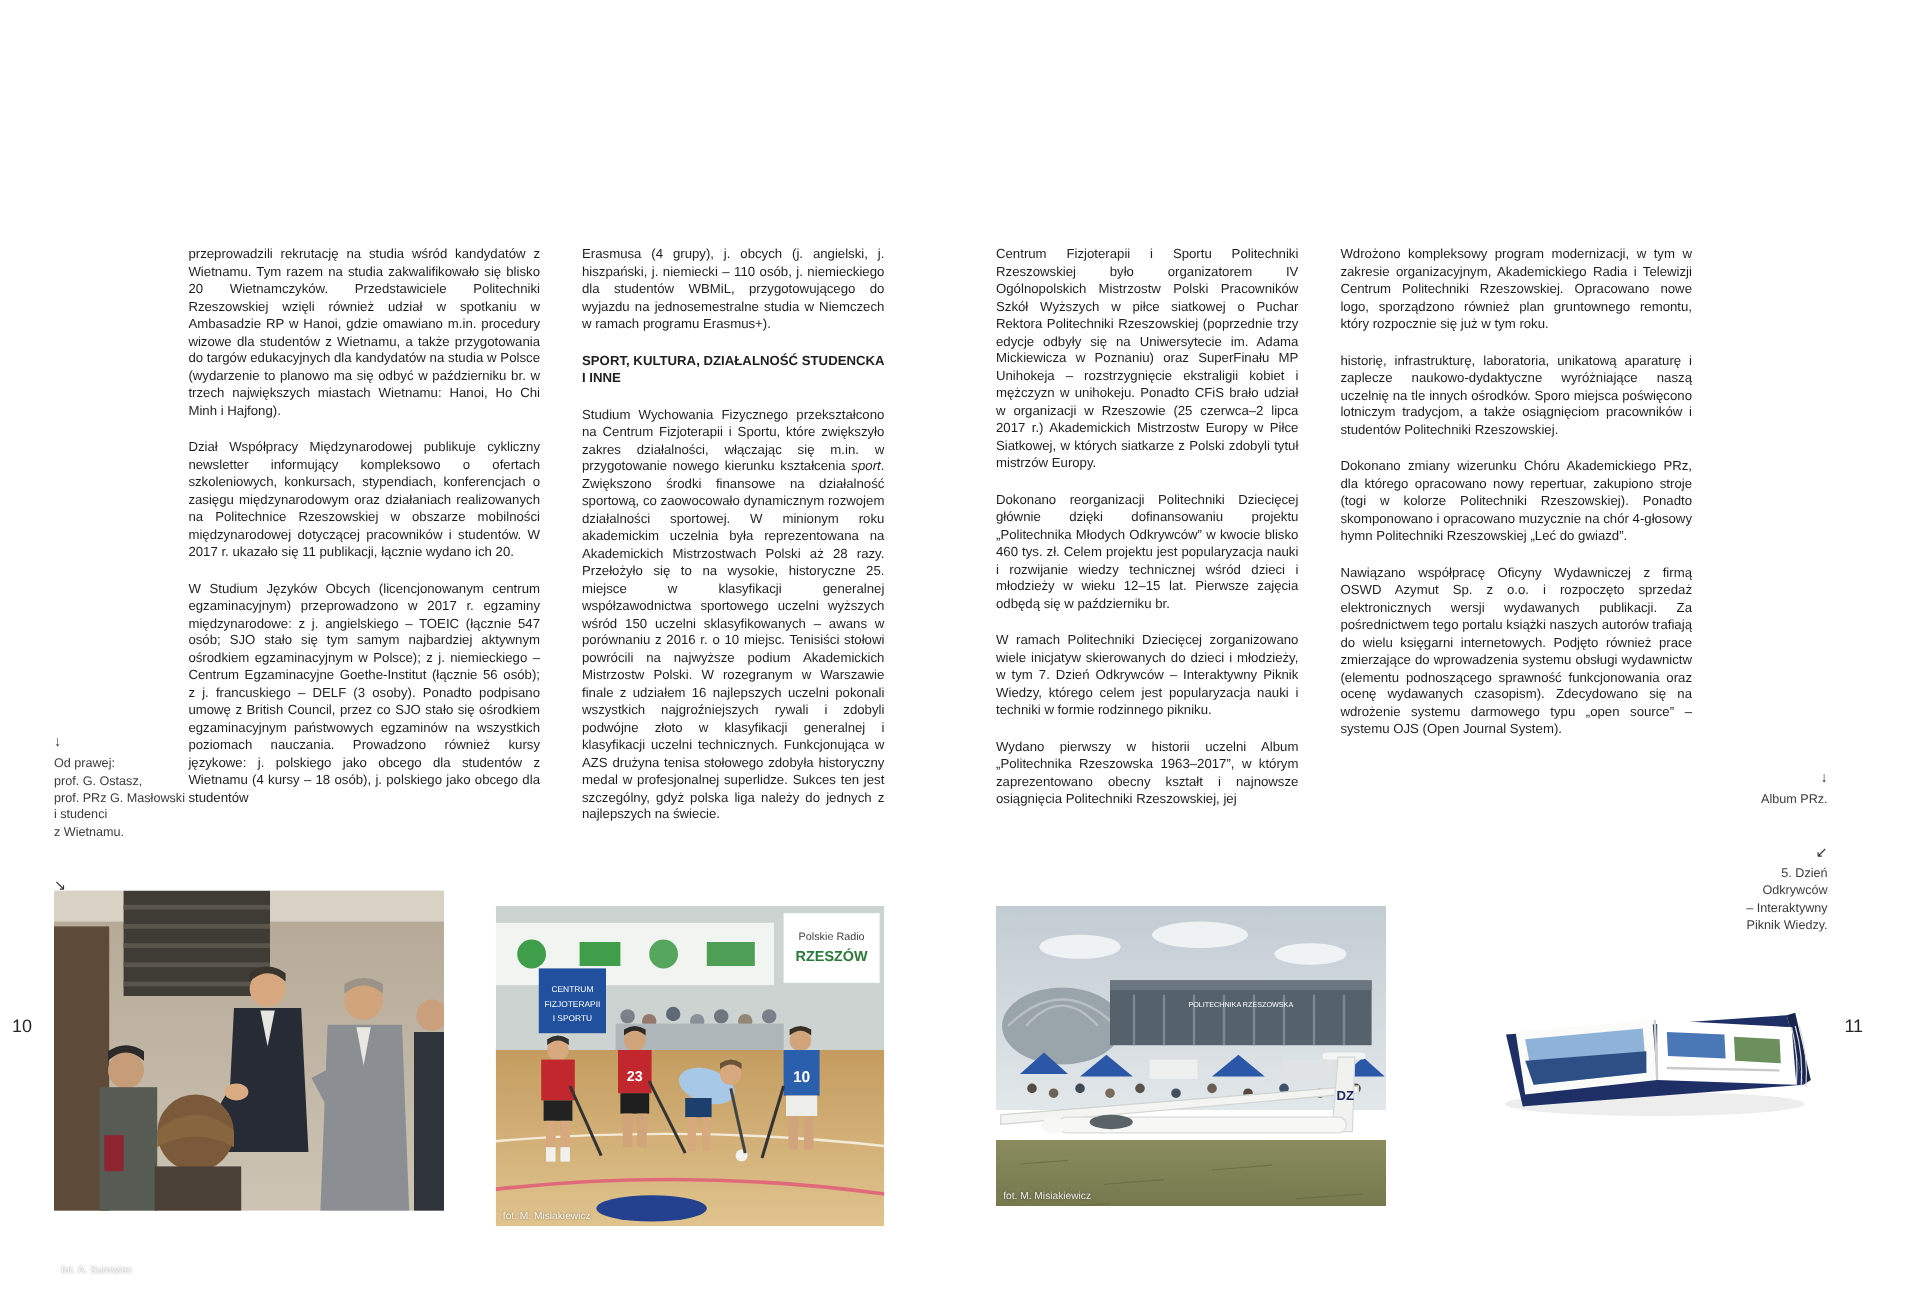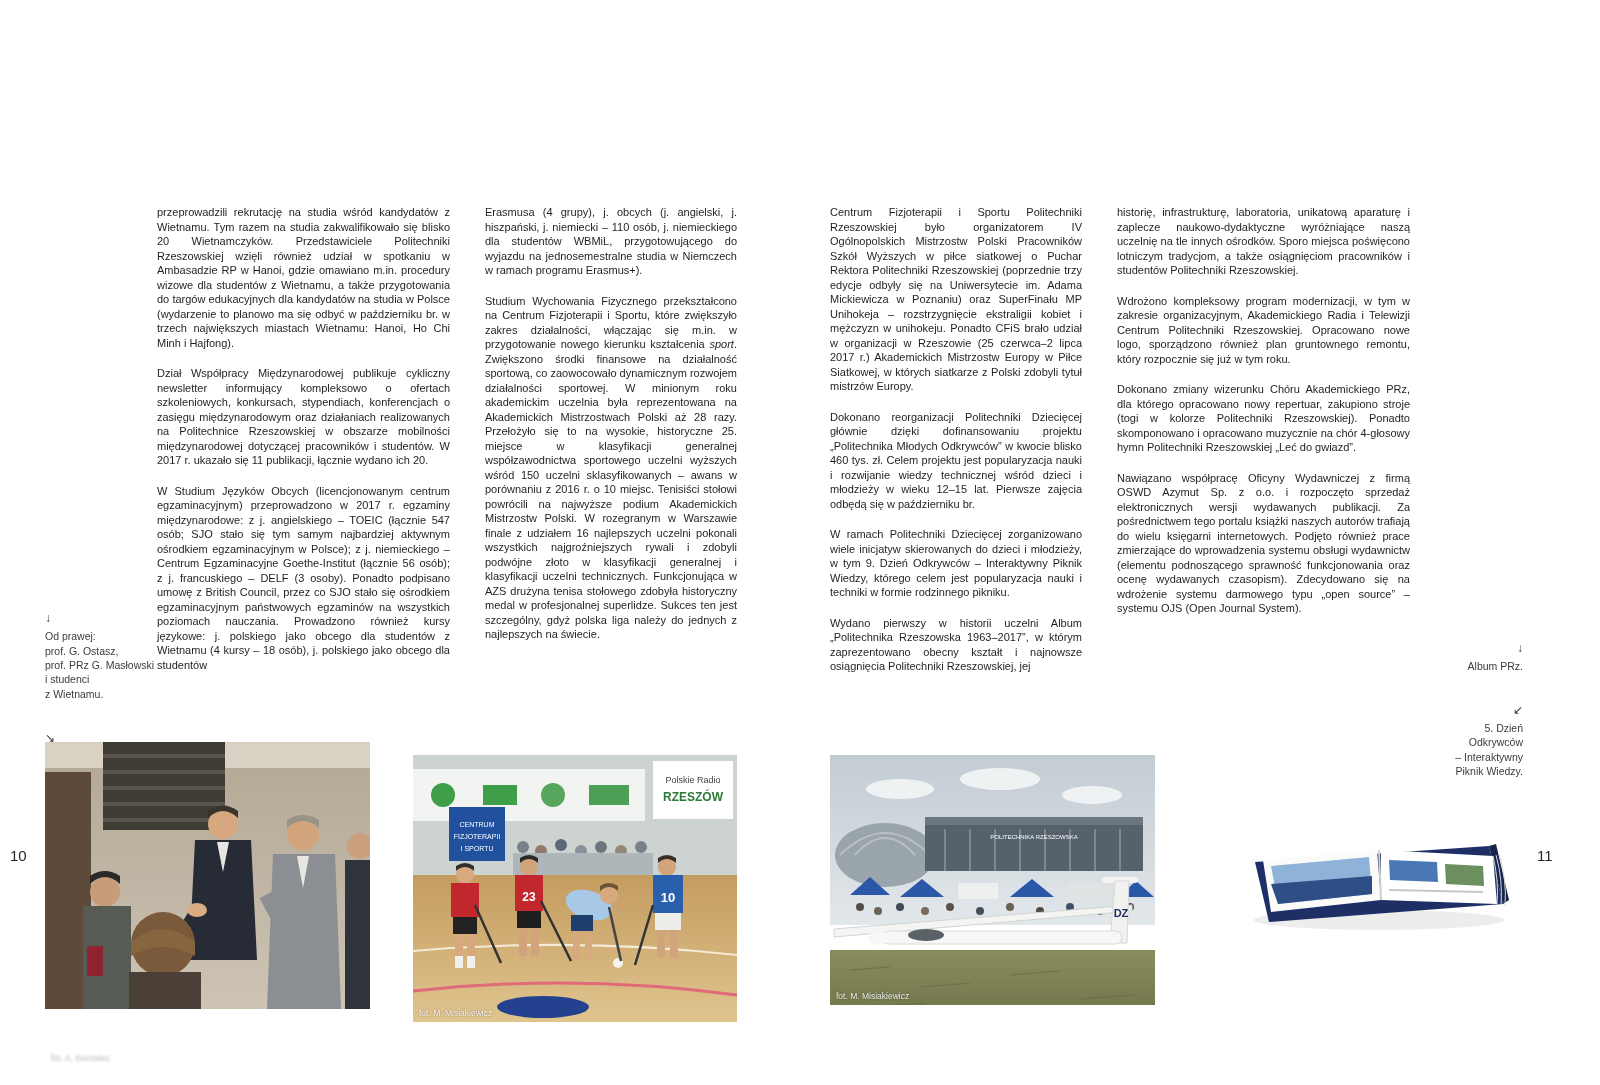--- a/index.html
+++ b/index.html
@@ -44,33 +44,34 @@
   </div>
 
   <div class="col" style="left:157px;width:293px;">
     <p>przeprowadzili rekrutację na studia wśród kandydatów z Wietnamu. Tym razem na studia zakwalifikowało się blisko 20 Wietnamczyków. Przedstawiciele Politechniki Rzeszowskiej wzięli również udział w spotkaniu w Ambasadzie RP w Hanoi, gdzie omawiano m.in. procedury wizowe dla studentów z Wietnamu, a także przygotowania do targów edukacyjnych dla kandydatów na studia w Polsce (wydarzenie to planowo ma się odbyć w październiku br. w trzech największych miastach Wietnamu: Hanoi, Ho Chi Minh i Hajfong).</p>
     <p>Dział Współpracy Międzynarodowej publikuje cykliczny newsletter informujący kompleksowo o ofertach szkoleniowych, konkursach, stypendiach, konferencjach o zasięgu międzynarodowym oraz działaniach realizowanych na Politechnice Rzeszowskiej w obszarze mobilności międzynarodowej dotyczącej pracowników i studentów. W 2017 r. ukazało się 11 publikacji, łącznie wydano ich 20.</p>
     <p>W Studium Języków Obcych (licencjonowanym centrum egzaminacyjnym) przeprowadzono w 2017 r. egzaminy międzynarodowe: z j. angielskiego – TOEIC (łącznie 547 osób; SJO stało się tym samym najbardziej aktywnym ośrodkiem egzaminacyjnym w Polsce); z j. niemieckiego – Centrum Egzaminacyjne Goethe-Institut (łącznie 56 osób); z j. francuskiego – DELF (3 osoby). Ponadto podpisano umowę z British Council, przez co SJO stało się ośrodkiem egzaminacyjnym państwowych egzaminów na wszystkich poziomach nauczania. Prowadzono również kursy językowe: j. polskiego jako obcego dla studentów z Wietnamu (4 kursy – 18 osób), j. polskiego jako obcego dla studentów</p>
   </div>
 
   <div class="col" style="left:485px;width:252px;">
     <p>Erasmusa (4 grupy), j. obcych (j. angielski, j. hiszpański, j. niemiecki – 110 osób, j. niemieckiego dla studentów WBMiL, przygotowującego do wyjazdu na jednosemestralne studia w Niemczech w ramach programu Erasmus+).</p>
+    <p class="heading">SPORT, KULTURA, DZIAŁALNOŚĆ STUDENCKA I INNE</p>
     <p><span>Studium Wychowania Fizycznego przekształcono na Centrum Fizjoterapii i Sportu, które zwiększyło zakres działalności, włączając się m.in. w przygotowanie nowego kierunku kształcenia </span><i>sport</i><span>. Zwiększono środki finansowe na działalność sportową, co zaowocowało dynamicznym rozwojem działalności sportowej. W minionym roku akademickim uczelnia była reprezentowana na Akademickich Mistrzostwach Polski aż 28 razy. Przełożyło się to na wysokie, historyczne 25. miejsce w klasyfikacji generalnej współzawodnictwa sportowego uczelni wyższych wśród 150 uczelni sklasyfikowanych – awans w porównaniu z 2016 r. o 10 miejsc. Tenisiści stołowi powrócili na najwyższe podium Akademickich Mistrzostw Polski. W rozegranym w Warszawie finale z udziałem 16 najlepszych uczelni pokonali wszystkich najgroźniejszych rywali i zdobyli podwójne złoto w klasyfikacji generalnej i klasyfikacji uczelni technicznych. Funkcjonująca w AZS drużyna tenisa stołowego zdobyła historyczny medal w profesjonalnej superlidze. Sukces ten jest szczególny, gdyż polska liga należy do jednych z najlepszych na świecie.</span></p>
   </div>
 
   <div class="col" style="left:830px;width:252px;">
     <p>Centrum Fizjoterapii i Sportu Politechniki Rzeszowskiej było organizatorem IV Ogólnopolskich Mistrzostw Polski Pracowników Szkół Wyższych w piłce siatkowej o Puchar Rektora Politechniki Rzeszowskiej (poprzednie trzy edycje odbyły się na Uniwersytecie im. Adama Mickiewicza w Poznaniu) oraz SuperFinału MP Unihokeja – rozstrzygnięcie ekstraligii kobiet i mężczyzn w unihokeju. Ponadto CFiS brało udział w organizacji w Rzeszowie (25 czerwca–2 lipca 2017 r.) Akademickich Mistrzostw Europy w Piłce Siatkowej, w których siatkarze z Polski zdobyli tytuł mistrzów Europy.</p>
     <p>Dokonano reorganizacji Politechniki Dziecięcej głównie dzięki dofinansowaniu projektu „Politechnika Młodych Odkrywców” w kwocie blisko 460 tys. zł. Celem projektu jest popularyzacja nauki i rozwijanie wiedzy technicznej wśród dzieci i młodzieży w wieku 12–15 lat. Pierwsze zajęcia odbędą się w październiku br.</p>
-    <p>W ramach Politechniki Dziecięcej zorganizowano wiele inicjatyw skierowanych do dzieci i młodzieży, w tym 9. Dzień Odkrywców – Interaktywny Piknik Wiedzy, którego celem jest popularyzacja nauki i techniki w formie rodzinnego pikniku.</p>
+    <p>W ramach Politechniki Dziecięcej zorganizowano wiele inicjatyw skierowanych do dzieci i młodzieży, w tym 7. Dzień Odkrywców – Interaktywny Piknik Wiedzy, którego celem jest popularyzacja nauki i techniki w formie rodzinnego pikniku.</p>
     <p>Wydano pierwszy w historii uczelni Album „Politechnika Rzeszowska 1963–2017”, w którym zaprezentowano obecny kształt i najnowsze osiągnięcia Politechniki Rzeszowskiej, jej</p>
   </div>
 
   <div class="col" style="left:1117px;width:293px;">
+    <p>Wdrożono kompleksowy program modernizacji, w tym w zakresie organizacyjnym, Akademickiego Radia i Telewizji Centrum Politechniki Rzeszowskiej. Opracowano nowe logo, sporządzono również plan gruntownego remontu, który rozpocznie się już w tym roku.</p>
     <p>historię, infrastrukturę, laboratoria, unikatową aparaturę i zaplecze naukowo-dydaktyczne wyróżniające naszą uczelnię na tle innych ośrodków. Sporo miejsca poświęcono lotniczym tradycjom, a także osiągnięciom pracowników i studentów Politechniki Rzeszowskiej.</p>
-    <p>Wdrożono kompleksowy program modernizacji, w tym w zakresie organizacyjnym, Akademickiego Radia i Telewizji Centrum Politechniki Rzeszowskiej. Opracowano nowe logo, sporządzono również plan gruntownego remontu, który rozpocznie się już w tym roku.</p>
     <p>Dokonano zmiany wizerunku Chóru Akademickiego PRz, dla którego opracowano nowy repertuar, zakupiono stroje (togi w kolorze Politechniki Rzeszowskiej). Ponadto skomponowano i opracowano muzycznie na chór 4-głosowy hymn Politechniki Rzeszowskiej „Leć do gwiazd”.</p>
     <p>Nawiązano współpracę Oficyny Wydawniczej z firmą OSWD Azymut Sp. z o.o. i rozpoczęto sprzedaż elektronicznych wersji wydawanych publikacji. Za pośrednictwem tego portalu książki naszych autorów trafiają do wielu księgarni internetowych. Podjęto również prace zmierzające do wprowadzenia systemu obsługi wydawnictw (elementu podnoszącego sprawność funkcjonowania oraz ocenę wydawanych czasopism). Zdecydowano się na wdrożenie systemu darmowego typu „open source” – systemu OJS (Open Journal System).</p>
   </div>
 
   <div class="photo" style="left:45px;top:722px;width:325px;height:325px;margin-top:20px;">
     <svg width="325" height="267" viewBox="0 0 325 267">
       <defs>
         <linearGradient id="wall1" x1="0" y1="0" x2="0" y2="1">
           <stop offset="0" stop-color="#b3a694"></stop>
             <stop offset="1" stop-color="#cdc4b4"></stop>

